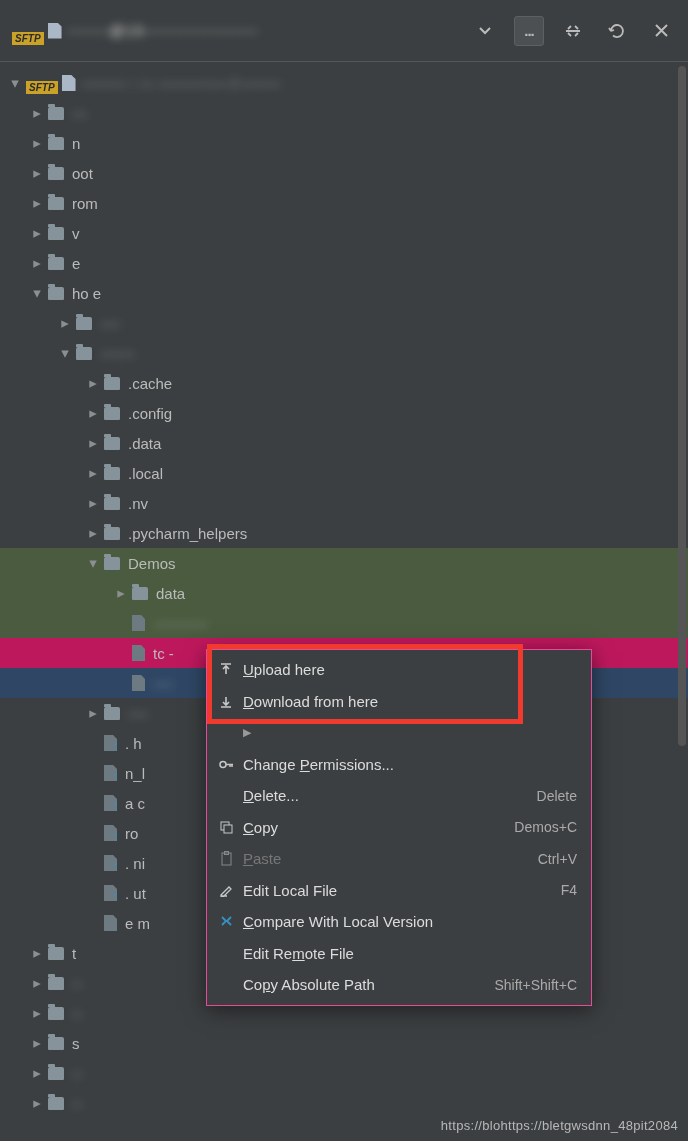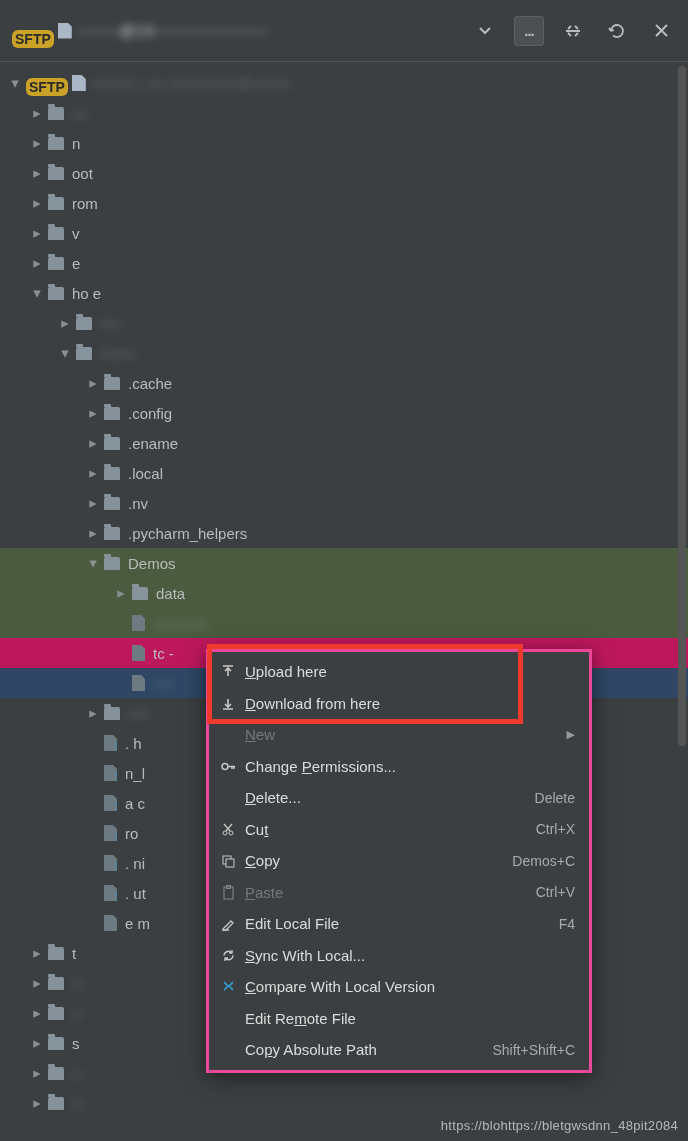--- a/index.html
+++ b/index.html
@@ -22,27 +22,28 @@
 }
 .toolbar-left {
   display: flex;
   align-items: center;
   gap: 6px;
   flex: 1;
 }
 .sftp-badge {
   background: #c9a227;
   color: #2b2b2b;
-  font-size: 14px;
+  font-size: 10px;
   font-weight: bold;
   padding: 1px 3px;
-  border-radius: 6px;
+  border-radius: 0;
   position: relative;
   top: 8px;
   margin-right: -2px;
+  font-style: italic;
 }
 .file-icon-small {
   width: 14px; height: 16px;
   background: #a9b7c6;
   clip-path: polygon(0 0, 70% 0, 100% 25%, 100% 100%, 0 100%);
 }
 .blur-text {
   filter: blur(4px);
   color: #ddd;
   letter-spacing: 1px;
@@ -135,21 +136,21 @@
 .indent-2 { padding-left: 58px; }
 .indent-3 { padding-left: 86px; }
 .indent-4 { padding-left: 114px; }
 
 .context-menu {
   position: absolute;
   left: 206px;
   top: 649px;
   width: 386px;
   background: #3c3f41;
-  border: 3px solid #ec4899;
+  border: 1px solid #ec4899;
   box-shadow: 0 4px 20px rgba(0,0,0,0.5);
   padding: 4px 0;
   z-index: 10;
 }
 .menu-item {
   height: 31.5px;
   display: flex;
   align-items: center;
   padding: 0 14px 0 8px;
   color: #dcdcdc;
@@ -286,21 +287,21 @@
           <span class="label">.cache</span>
         </div>
         <div class="tree-row indent-3">
           <span class="chev">▸</span>
           <span class="folder-icon"></span>
           <span class="label">.config</span>
         </div>
         <div class="tree-row indent-3">
           <span class="chev">▸</span>
           <span class="folder-icon"></span>
-          <span class="label">.ename</span>
+          <span class="label">.data</span>
         </div>
         <div class="tree-row indent-3">
           <span class="chev">▸</span>
           <span class="folder-icon"></span>
           <span class="label">.local</span>
         </div>
         <div class="tree-row indent-3">
           <span class="chev">▸</span>
           <span class="folder-icon"></span>
           <span class="label">.nv</span>
@@ -421,51 +422,39 @@
     <div class="menu-item">
       <span class="menu-icon">
         <svg width="14" height="14" viewBox="0 0 14 14">
           <path d="M7 3 V11 M4 8 L7 11 L10 8 M2 13 H12" stroke="#c7c7c7" stroke-width="1.6" fill="none"></path>
         </svg>
       </span>
       <span class="menu-label"><span class="u">D</span>ownload from here</span>
     </div>
     <div class="menu-item disabled">
       <span class="menu-icon"></span>
-      <span class="menu-label"><span class="u">N</span>ew</span>
       <span class="menu-arrow">▶</span>
     </div>
     <div class="menu-item">
       <span class="menu-icon">
         <svg width="15" height="11" viewBox="0 0 15 11">
           <circle cx="4" cy="5.5" r="3" stroke="#c7c7c7" stroke-width="1.5" fill="none"></circle>
           <path d="M7 5.5 H14 M11 5.5 V8 M13 5.5 V8" stroke="#c7c7c7" stroke-width="1.5"></path>
         </svg>
       </span>
       <span class="menu-label">Change <span class="u">P</span>ermissions...</span>
     </div>
     <div class="menu-item">
       <span class="menu-icon"></span>
       <span class="menu-label"><span class="u">D</span>elete...</span>
       <span class="menu-shortcut">Delete</span>
     </div>
     <div class="menu-item">
       <span class="menu-icon">
         <svg width="14" height="14" viewBox="0 0 14 14">
-          <circle cx="4" cy="11" r="2" stroke="#c7c7c7" fill="none"></circle>
-          <circle cx="10" cy="11" r="2" stroke="#c7c7c7" fill="none"></circle>
-          <path d="M5 9 L11 2 M9 9 L3 2" stroke="#c7c7c7" stroke-width="1.3"></path>
-        </svg>
-      </span>
-      <span class="menu-label">Cu<span class="u">t</span></span>
-      <span class="menu-shortcut">Ctrl+X</span>
-    </div>
-    <div class="menu-item">
-      <span class="menu-icon">
-        <svg width="14" height="14" viewBox="0 0 14 14">
           <rect x="2" y="2" width="8" height="8" stroke="#c7c7c7" fill="none"></rect>
           <rect x="5" y="5" width="8" height="8" stroke="#c7c7c7" fill="#3c3f41"></rect>
         </svg>
       </span>
       <span class="menu-label"><span class="u">C</span>opy</span>
       <span class="menu-shortcut">Demos+C</span>
     </div>
     <div class="menu-item disabled">
       <span class="menu-icon">
         <svg width="13" height="15" viewBox="0 0 13 15">
@@ -481,28 +470,20 @@
         <svg width="14" height="14" viewBox="0 0 14 14">
           <path d="M2 12 L10 4 L12 6 L4 14 L2 14 Z M2 13 H8" stroke="#c7c7c7" stroke-width="1.3" fill="none"></path>
         </svg>
       </span>
       <span class="menu-label">Edit Local File</span>
       <span class="menu-shortcut">F4</span>
     </div>
     <div class="menu-item">
       <span class="menu-icon">
         <svg width="15" height="15" viewBox="0 0 15 15">
-          <path d="M3 7.5 a4.5 4.5 0 0 1 8 -2.5 M12 7.5 a4.5 4.5 0 0 1 -8 2.5 M11 2 v3 h-3 M4 13 v-3 h3" stroke="#c7c7c7" stroke-width="1.4" fill="none"></path>
-        </svg>
-      </span>
-      <span class="menu-label"><span class="u">S</span>ync With Local...</span>
-    </div>
-    <div class="menu-item">
-      <span class="menu-icon">
-        <svg width="15" height="15" viewBox="0 0 15 15">
           <path d="M3 3 L7 7 L3 11 M12 3 L8 7 L12 11" stroke="#3592c4" stroke-width="1.8" fill="none"></path>
         </svg>
       </span>
       <span class="menu-label"><span class="u">C</span>ompare With Local Version</span>
     </div>
     <div class="menu-item">
       <span class="menu-icon"></span>
       <span class="menu-label">Edit Re<span class="u">m</span>ote File</span>
     </div>
     <div class="menu-item">

